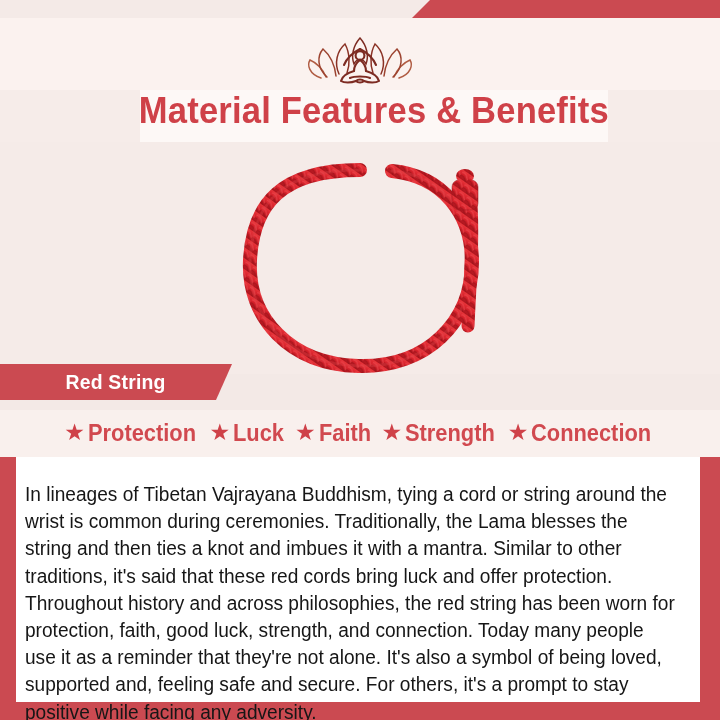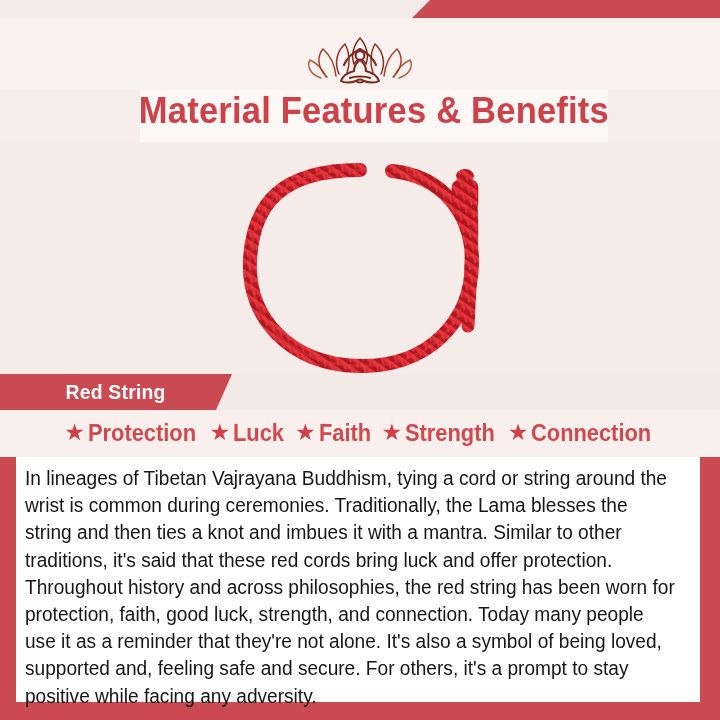--- a/index.html
+++ b/index.html
@@ -107,21 +107,21 @@
 
   
   .label-band {
     position: absolute;
     top: 374px; left: 0;
     width: 720px; height: 36px;
     background: #f3e9e6;
   }
   .label-plate {
     position: absolute;
-    top: 374px; left: 0;
+    top: 364px; left: 0;
     width: 232px; height: 36px;
     background: #cb4a51;
     clip-path: polygon(0 0, 232px 0, 216px 36px, 0 36px);
     display: flex;
     align-items: center;
   }
   .label-text {
     margin-left: 64px;
     color: #ffffff;
     font-family: "Liberation Sans Narrow", "Liberation Sans", sans-serif;
@@ -166,21 +166,21 @@
     transform: scaleX(0.95);
     transform-origin: left center;
   }
 
   
   .copy-panel {
     position: absolute;
     top: 457px; left: 16px;
     width: 684px; height: 245px;
     background: #ffffff;
-    padding: 8px 14px 0 9px;
+    padding: 24px 14px 0 9px;
   }
   .copy-text {
     font-family: "Liberation Sans Narrow", "Liberation Sans", sans-serif;
     font-size: 19.4px;
     line-height: 27.2px;
     color: #161616;
     text-align: left;
     transform: scaleX(0.985);
     transform-origin: left top;
   }

